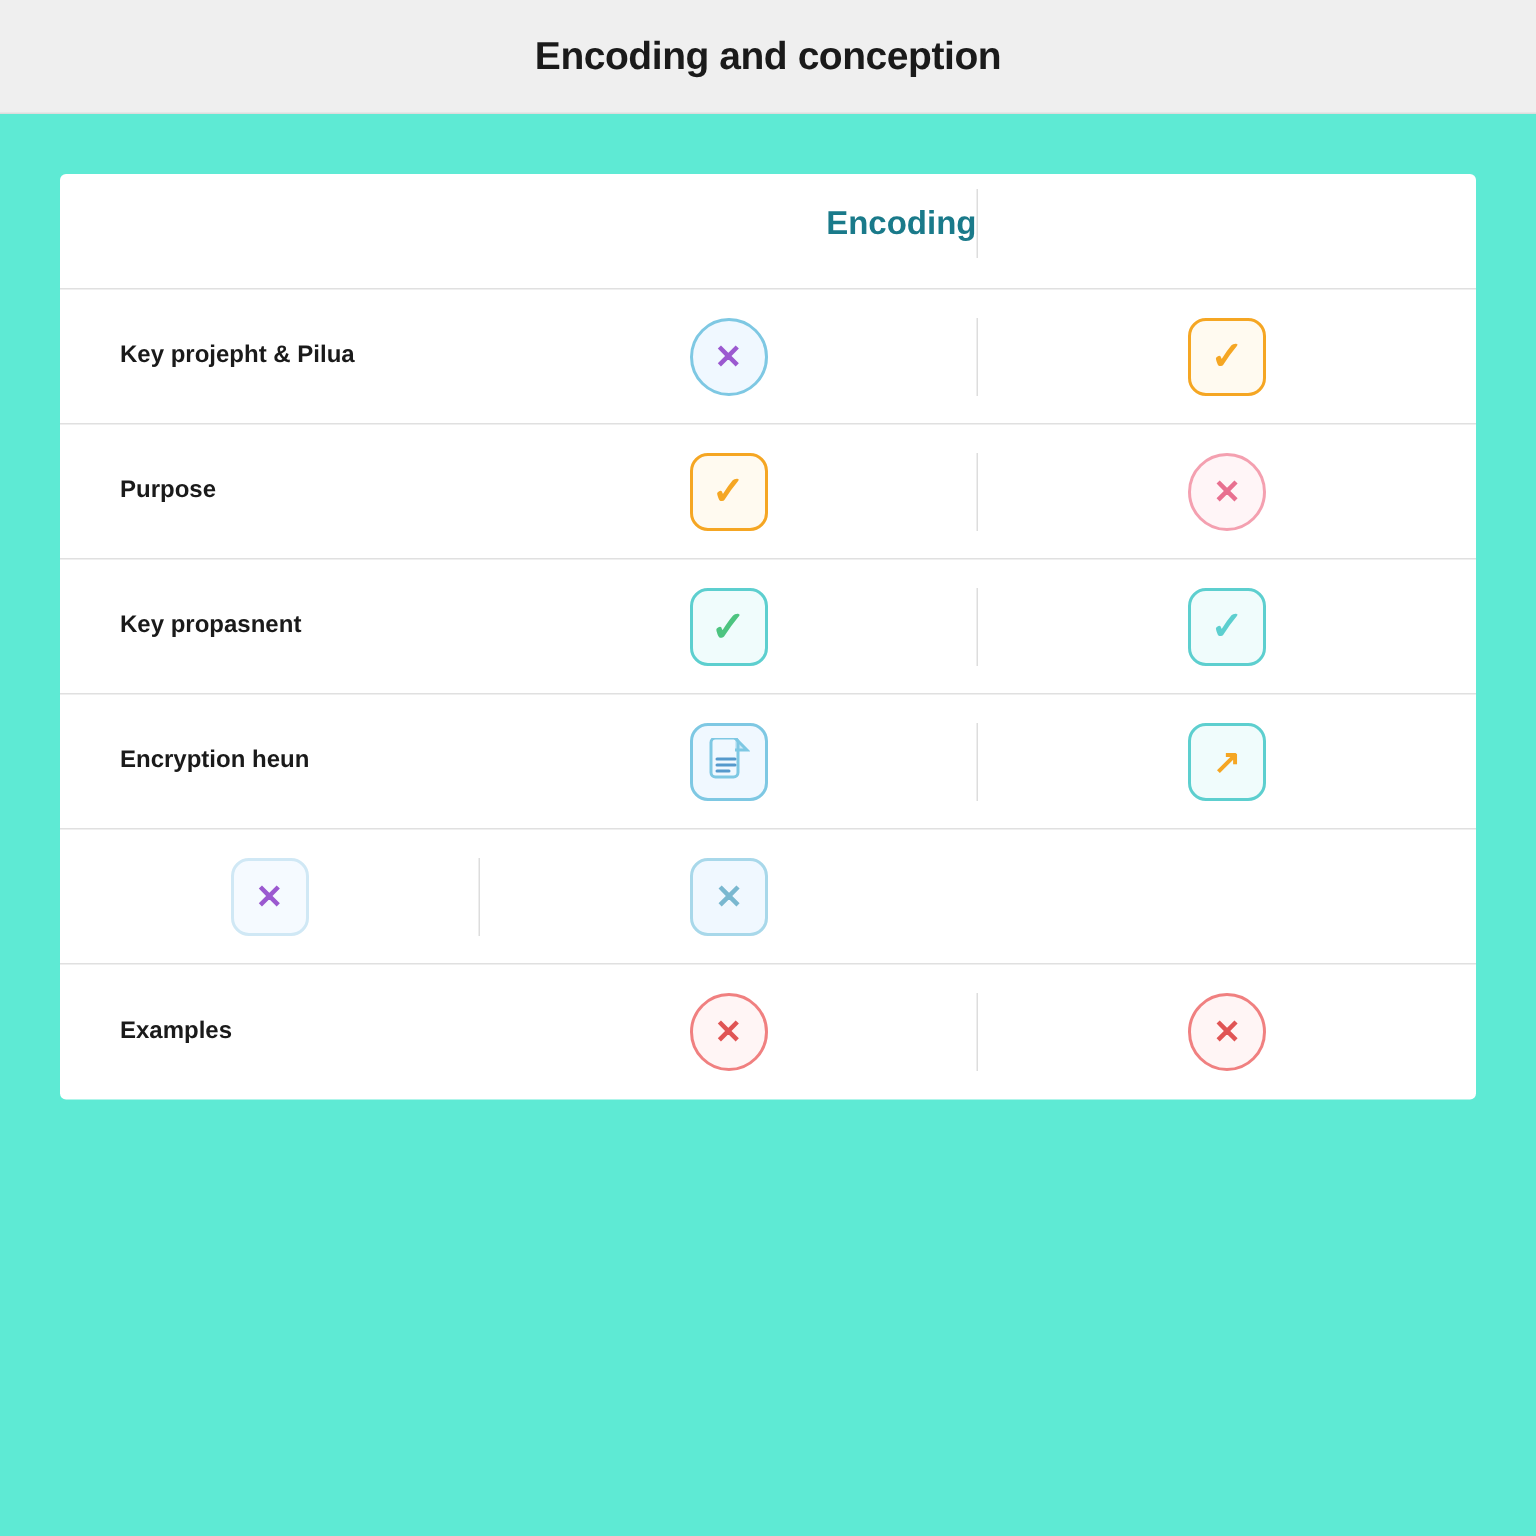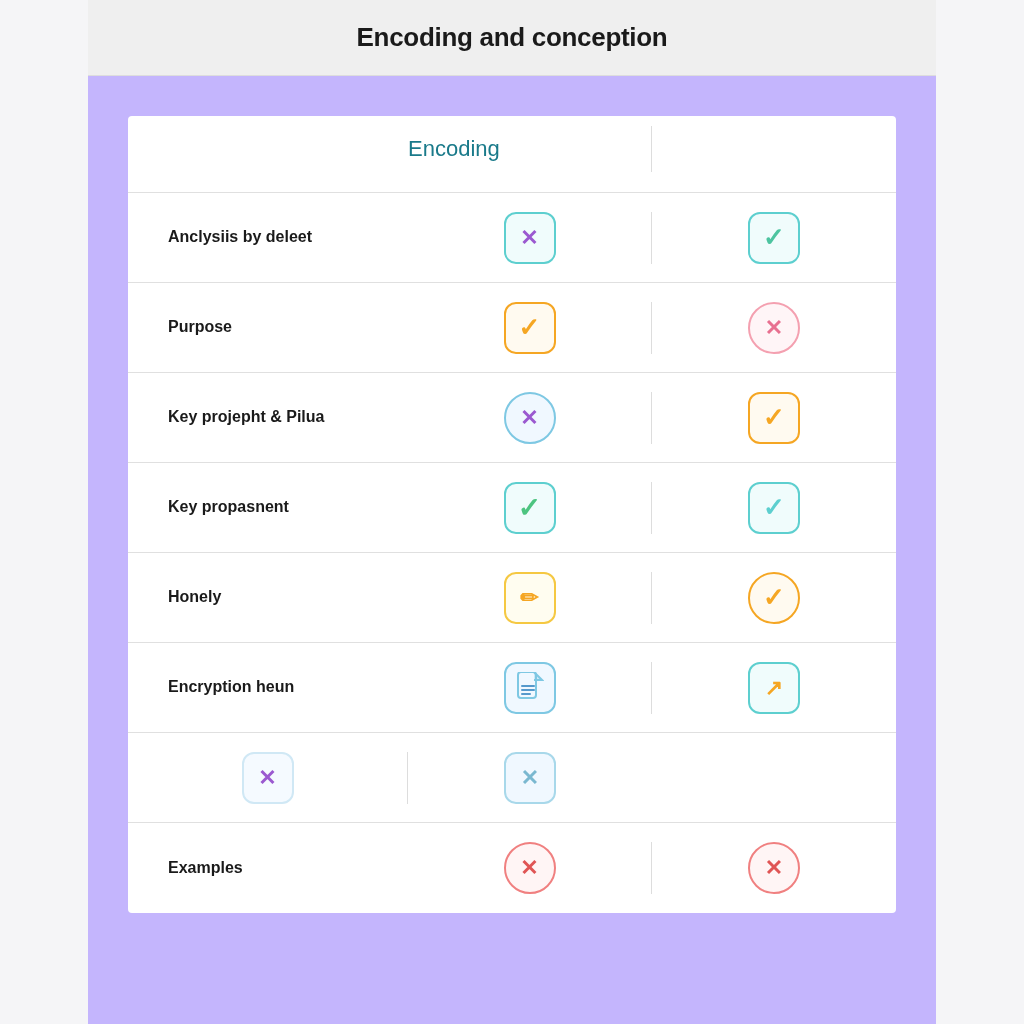--- a/index.html
+++ b/index.html
@@ -8,23 +8,23 @@
       font-family: -apple-system, BlinkMacSystemFont, 'Segoe UI', sans-serif;
       background: #f5f5f7;
       display: flex;
       justify-content: center;
       align-items: flex-start;
       min-height: 1024px;
       width: 1024px;
     }
 
     .page-wrapper {
-      width: 848px;
+      width: 1024px;
       min-height: 1024px;
-      background: #c4b5fd;
+      background: #5eead4;
     }
 
     .page-title-bar {
       background: #efefef;
       padding: 22px 20px 22px;
       text-align: center;
       border-bottom: 1px solid #ddd;
     }
 
     .page-title {
@@ -45,23 +45,23 @@
       grid-template-columns: 280px 1fr 1fr;
       border-bottom: 1px solid #e0e0e0;
       padding: 10px 0 20px 0;
     }
 
     .header-empty {
       
     }
 
     .header-col {
-      text-align: left;
-      font-size: 22px;
-      font-weight: 400;
+      text-align: right;
+      font-size: 22px;
+      font-weight: 700;
       color: #1a7a8a;
       padding: 10px 0;
     }
 
     .table-row {
       display: grid;
       grid-template-columns: 280px 1fr 1fr;
       border-bottom: 1px solid #e0e0e0;
       align-items: center;
       min-height: 90px;
@@ -305,69 +305,51 @@
     <h1 class="page-title">Encoding and conception</h1>
   </div>
 
   <div class="table-container">
 
     <div class="table-header">
       <div class="header-empty"></div>
       <div class="header-col col-sep">Encoding</div>
     </div>
 
-    <div class="table-row">
-      <div class="row-label">Anclysiis by deleet</div>
-      <div class="row-icon col-sep">
-        <div class="icon-box icon-teal-purple-x"></div>
-      </div>
-      <div class="row-icon">
-        <div class="icon-box icon-teal-check"></div>
+
+    <div class="table-row">
+      <div class="row-label">Key projepht &amp; Pilua</div>
+      <div class="row-icon col-sep">
+        <div class="icon-circle icon-blue-purple-x"></div>
+      </div>
+      <div class="row-icon">
+        <div class="icon-box icon-orange-check-sq"></div>
       </div>
     </div>
 
     <div class="table-row">
       <div class="row-label">Purpose</div>
       <div class="row-icon col-sep">
         <div class="icon-box icon-orange-check"></div>
       </div>
       <div class="row-icon">
         <div class="icon-circle icon-pink-x"></div>
       </div>
     </div>
 
     <div class="table-row">
-      <div class="row-label">Key projepht &amp; Pilua</div>
-      <div class="row-icon col-sep">
-        <div class="icon-circle icon-blue-purple-x"></div>
-      </div>
-      <div class="row-icon">
-        <div class="icon-box icon-orange-check-sq"></div>
-      </div>
-    </div>
-
-    <div class="table-row">
       <div class="row-label">Key propasnent</div>
       <div class="row-icon col-sep">
         <div class="icon-box icon-green-check"></div>
       </div>
       <div class="row-icon">
         <div class="icon-box icon-teal-check2"></div>
       </div>
     </div>
 
-    <div class="table-row">
-      <div class="row-label">Honely</div>
-      <div class="row-icon col-sep">
-        <div class="icon-box icon-orange-edit"></div>
-      </div>
-      <div class="row-icon">
-        <div class="icon-circle icon-orange-circle-check"></div>
-      </div>
-    </div>
 
     <div class="table-row">
       <div class="row-label">Encryption heun</div>
       <div class="row-icon col-sep">
         <div class="icon-box icon-blue-doc" style="flex-direction:column; padding: 8px;">
           <div class="icon-blue-doc-inner">
             <svg width="28" height="32" viewBox="0 0 28 32">
               <rect x="2" y="0" width="18" height="26" rx="3" fill="none" stroke="#7ec8e3" stroke-width="2"></rect>
               <path d="M18 0 L26 8 L18 8 Z" fill="#7ec8e3" opacity="0.3"></path>
               <path d="M18 0 L26 8 L18 8" fill="none" stroke="#7ec8e3" stroke-width="2"></path>

